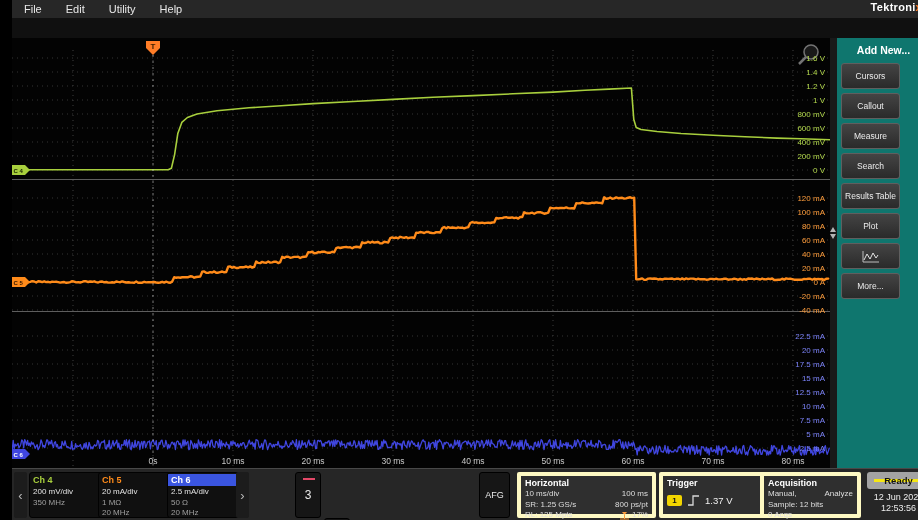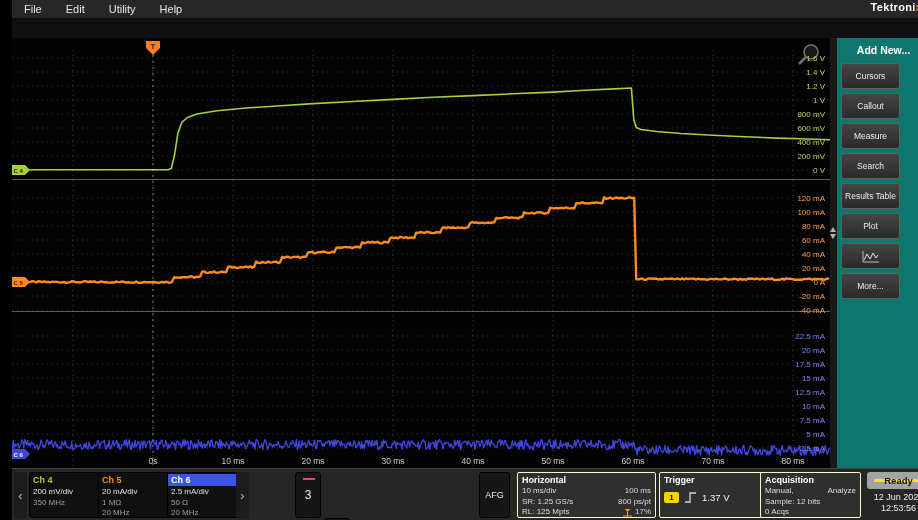--- a/index.html
+++ b/index.html
@@ -37,21 +37,21 @@
 #bottombar{position:absolute;left:0;top:468px;width:918px;height:52px;background:#262626;border-top:1px solid #484848}
 .bb{position:absolute;top:3px;height:46px}
 .scroll-btn{width:13px;background:#1c1c1c;color:#b9b9b9;font-size:13px;display:flex;align-items:center;justify-content:center;border-radius:2px;cursor:pointer}
 .chbadge{width:76px;background:#101010;border:1px solid #020202;border-radius:3px;padding:1px 3px;overflow:hidden;cursor:pointer}
 .ch-header{font-size:9px;font-weight:bold;margin:0 -3px 1px;padding:0 3px;height:12px;line-height:12px}
 .ch-row{font-size:8px;color:#e2e2e2;line-height:10.5px;white-space:nowrap}
 .ch-row.dim{color:#9f9f9f}
 .numbtn{width:26px;background:#161616;border:1px solid #000;border-radius:3px;color:#e8e8e8;font-size:12px;text-align:center;padding-top:15px;position:relative;cursor:pointer}
 .numbtn .dash,.addbtn .dash{position:absolute;top:5px;left:7px;width:12px;height:2px;background:#888}
 .afg{width:31px;background:#161616;border:1px solid #000;border-radius:3px;color:#e8e8e8;font-size:9px;display:flex;align-items:center;justify-content:center;cursor:pointer}
-.panel{background:#2f2f2f;border:1px solid #fef9c3;border-radius:2px;padding:1px 4px}
+.panel{background:#2f2f2f;border:4px solid #fef9c3;border-radius:2px;padding:1px 4px}
 .ptitle{font-size:9px;font-weight:bold;color:#fff;line-height:12px}
 .prow{display:flex;justify-content:space-between;font-size:8px;color:#dedede;line-height:10.5px}
 .trow{display:flex;align-items:center;gap:5px;margin-top:6px}
 .tsrc{width:15px;height:11px;background:#f2d500;border-radius:2px;color:#111;font-size:8px;font-weight:bold;display:flex;align-items:center;justify-content:center}
 .tlevel{font-size:9.5px;color:#f0f0f0}
 #ready{width:63px;height:17px;background:#f6e714;border:7px solid #a3a3a3;border-radius:3px;color:#111;font-weight:bold;font-size:9.5px;display:flex;align-items:center;justify-content:center;cursor:pointer}
 .dt{font-size:9px;color:#ececec;text-align:center;line-height:11px;margin-top:3px}
 </style>
 </head>
 <body>

